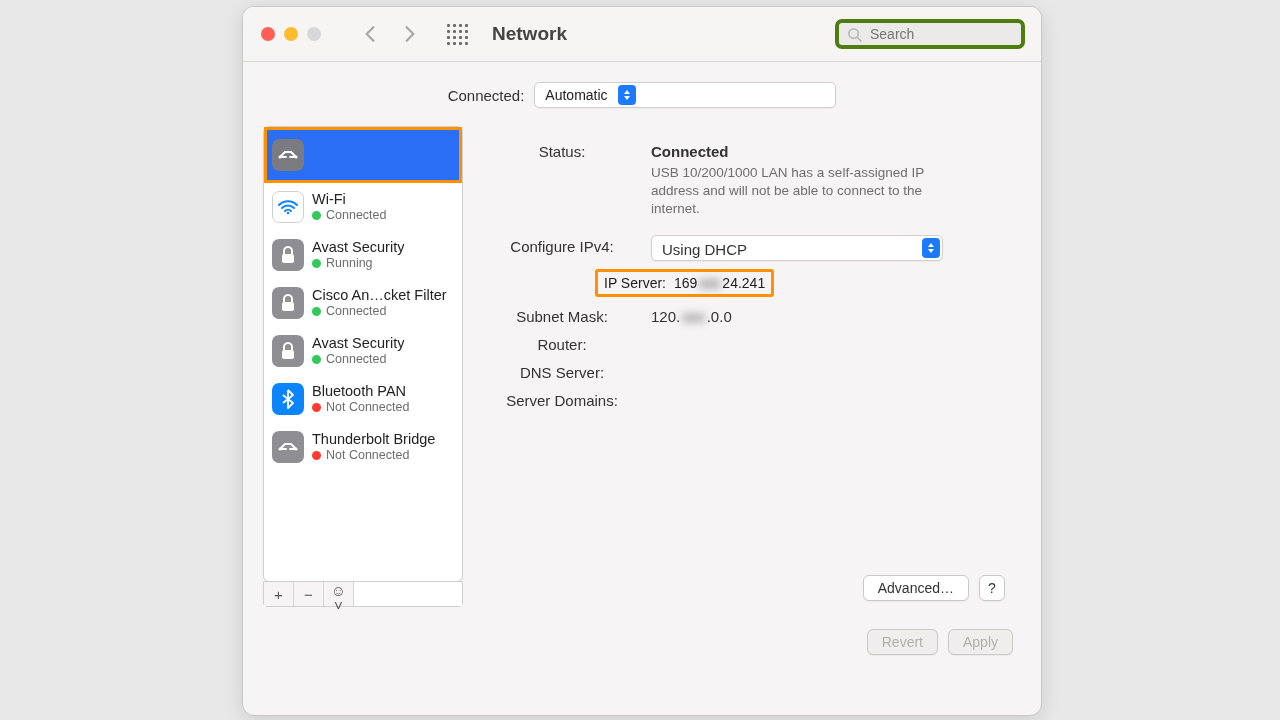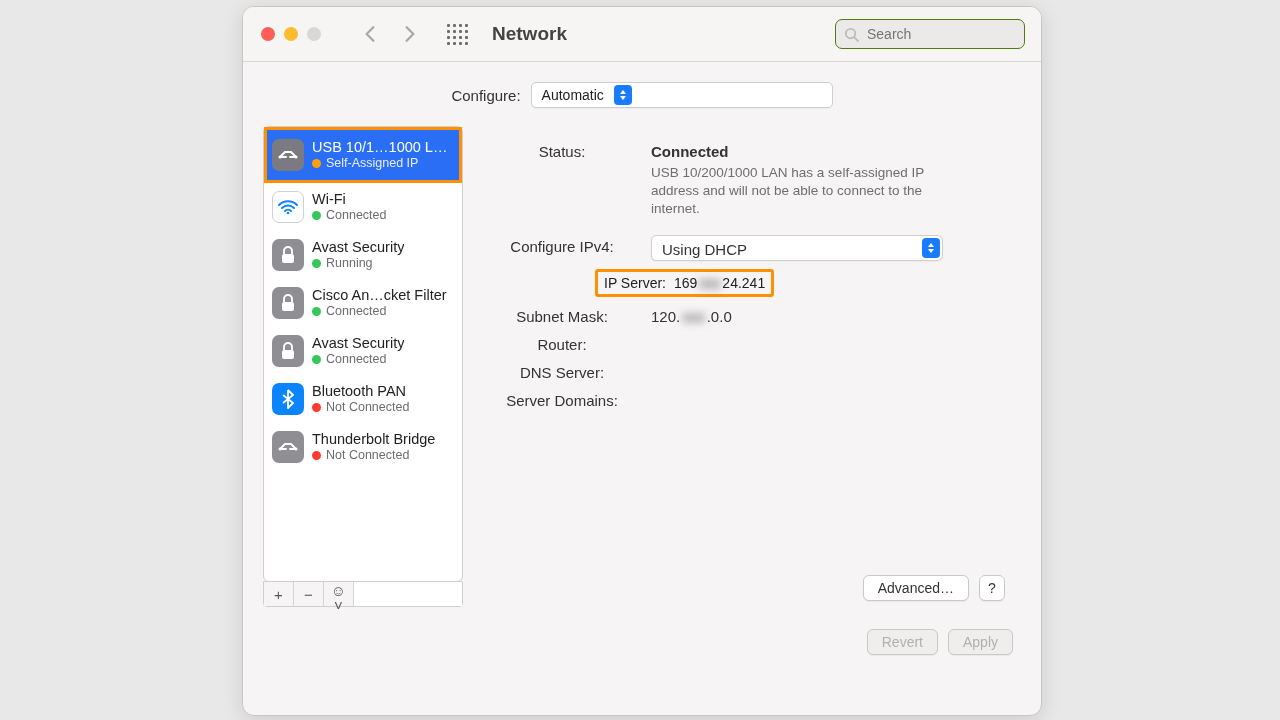--- a/index.html
+++ b/index.html
@@ -9,21 +9,21 @@
   .tl{width:14px;height:14px;border-radius:50%;}
   .tl.red{background:#ff5f57;}
   .tl.yel{background:#febc2e;}
   .tl.gry{background:#d8d8d8;}
   .navarrows{display:flex;gap:22px;margin-left:40px;color:#a9a7a5;}
   .navarrows svg{width:18px;height:18px;}
   .apps-icon{margin-left:28px;display:flex;align-items:center;}
   .apps-icon .dotgrid{display:grid;grid-template-columns:repeat(4,3px);grid-template-rows:repeat(4,3px);gap:3px;}
   .apps-icon .dotgrid span{width:3px;height:3px;background:#6c6c6c;border-radius:1px;}
   .title{font-size:19px;font-weight:700;margin-left:24px;color:#444;}
-  .search{margin-left:auto;margin-right:16px;width:190px;height:30px;background:#eceae9;border:1px solid #4d7c0f;border-radius:7px;display:flex;align-items:center;padding:0 8px;box-sizing:border-box;}
+  .search{margin-left:auto;margin-right:16px;width:190px;height:30px;background:#eceae9;border:4px solid #4d7c0f;border-radius:7px;display:flex;align-items:center;padding:0 8px;box-sizing:border-box;}
   .search svg{width:15px;height:15px;opacity:.45;margin-right:6px;}
   .search input{border:0;background:transparent;outline:0;font-size:14px;color:#666;width:100%;}
   .locrow{display:flex;align-items:center;justify-content:center;gap:10px;margin:20px 0 18px 0;}
   .locrow label{font-size:15px;color:#333;}
   .combo{height:24px;background:#fff;border:1px solid #cfcfcf;border-radius:5px;display:flex;align-items:center;font-size:14px;box-shadow:0 1px 1px rgba(0,0,0,.04);}
   .combo .val{padding:0 10px;}
   .combo .arrows{width:18px;height:20px;background:#1a7bff;border-radius:4px;margin-right:2px;display:flex;flex-direction:column;align-items:center;justify-content:center;}
   .combo .arrows::before,.combo .arrows::after{content:"";width:0;height:0;border-left:3.5px solid transparent;border-right:3.5px solid transparent;}
   .combo .arrows::before{border-bottom:4px solid #fff;margin-bottom:1px;}
   .combo .arrows::after{border-top:4px solid #fff;margin-top:1px;}
@@ -116,45 +116,38 @@
           <svg viewBox="0 0 16 16">
             <circle cx="7" cy="7" r="5" fill="none" stroke="#888" stroke-width="2"></circle>
             <line x1="11" y1="11" x2="15" y2="15" stroke="#888" stroke-width="2" stroke-linecap="round"></line>
           </svg>
         </span>
       <input placeholder="Search" style="">
     </div>
   </div>
 
   <div class="locrow">
-    <label>Configure:</label>
+    <label>Connected:</label>
     <div class="combo" style="width:300px">
       <span class="val">Automatic</span>
       <span class="arrows"></span>
     </div>
   </div>
 
   <div class="body">
     <div class="sidebar">
       <div class="svc-list" id="svc-list">
           <div class="svc selected">
             <div class="icon eth ethsel">
               <svg width="20" height="14" viewBox="0 0 20 14">
                 <path d="M2 9 7 4h6l5 5M4 9h4M12 9h4" fill="none" stroke="#fff" stroke-width="2" stroke-linecap="round"></path>
                 <circle cx="2" cy="9" r="1.5" fill="#fff"></circle>
                 <circle cx="18" cy="9" r="1.5" fill="#fff"></circle>
               </svg>
             </div>
-            <div class="tcol">
-              <div class="name">USB 10/1…1000 LAN</div>
-              <div class="status">
-                <span class="sdot yellow"></span>
-                <span>Self-Assigned IP</span>
-              </div>
-            </div>
           </div>
           <div class="svc">
             <div class="icon wifi">
               <svg width="22" height="16" viewBox="0 0 22 16">
                 <path d="M2 6c5-5 13-5 18 0M5 9c3.3-3.3 8.7-3.3 12 0M8 12c1.7-1.7 4.3-1.7 6 0" fill="none" stroke="#0a84ff" stroke-width="2" stroke-linecap="round"></path>
                 <circle cx="11" cy="14" r="1.3" fill="#0a84ff"></circle>
               </svg>
             </div>
             <div class="tcol">
               <div class="name">Wi-Fi</div>

